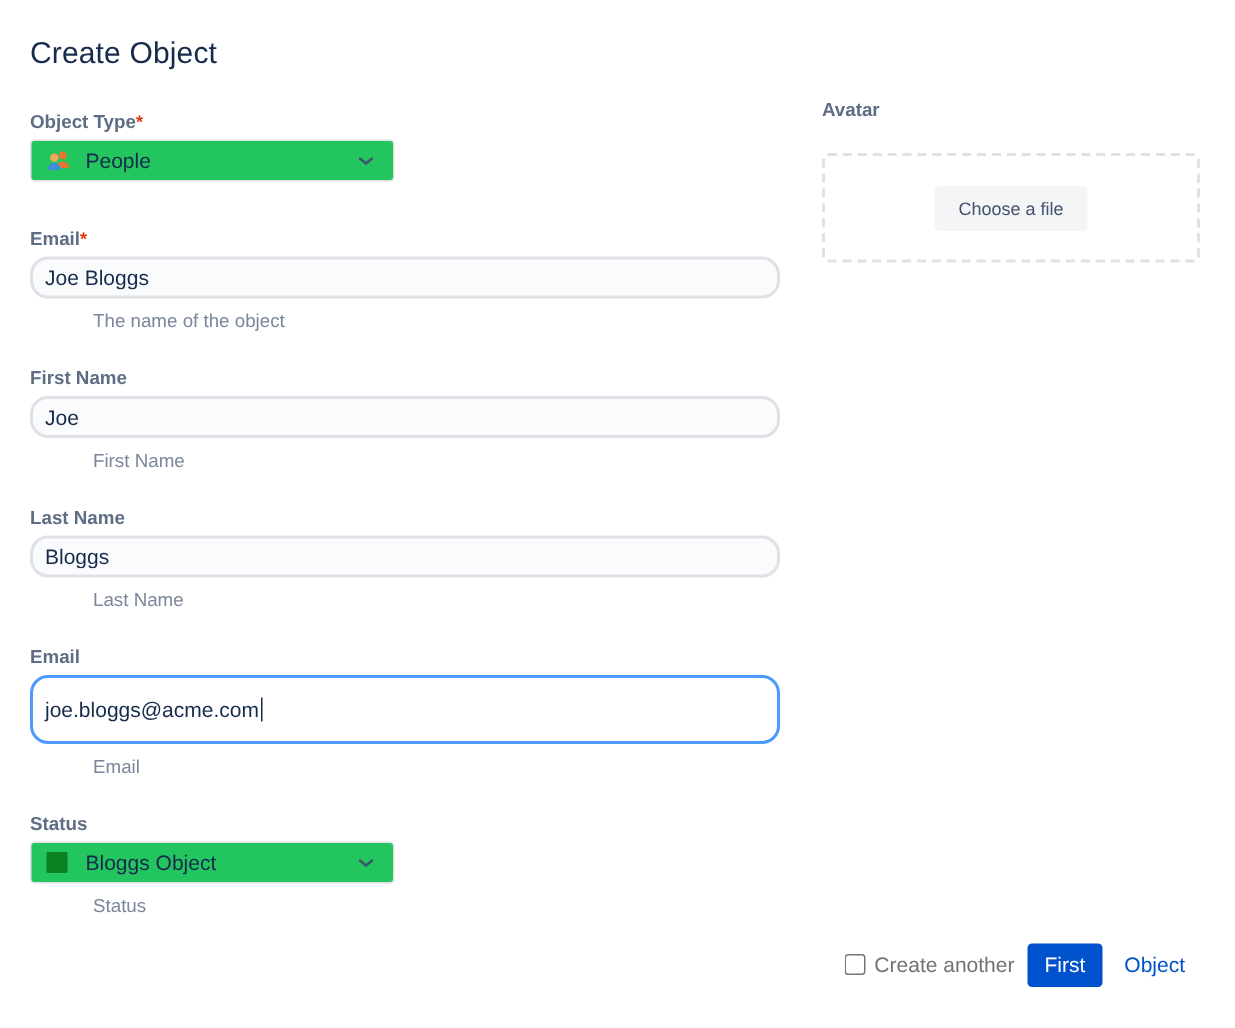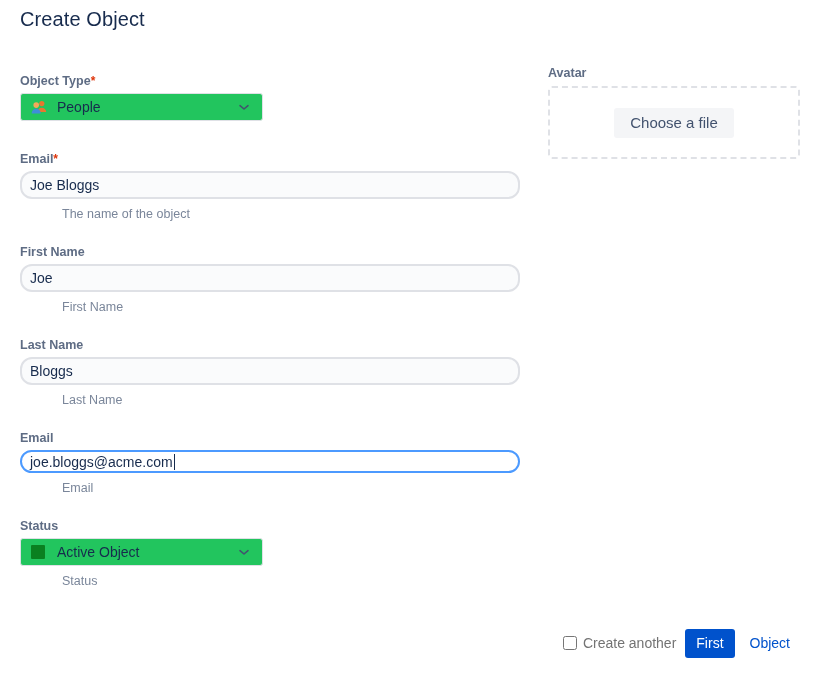--- a/index.html
+++ b/index.html
@@ -5,21 +5,21 @@
   * { box-sizing: border-box; margin: 0; padding: 0; }
   html,body { background:#fff; }
   .page {
     position: relative;
     width: 823px; height: 685px;
     background: #fff;
     font-family: "Liberation Sans", sans-serif;
     overflow: hidden;
   }
   .page-title {
-    position: absolute; top: 8px; left: 20px;
+    position: absolute; top: 25px; left: 20px;
     font-size: 20px; font-weight: 500; color: #172b4d;
     letter-spacing: 0.1px;
   }
   .left-col { position: absolute; left: 20px; top: 74px; width: 500px; }
   .right-col { position: absolute; left: 548px; top: 66px; width: 252px; }
 
   .field-group { margin-bottom: 24px; }
   .field-group.object-type { margin-bottom: 31px; }
 
   .field-label {
@@ -35,21 +35,21 @@
   .text-input {
     display: block; width: 500px; height: 28px;
     background: #fafbfc;
     border: 2px solid #dfe1e6; border-radius: 12px;
     font-family: "Liberation Sans", sans-serif;
     font-size: 14px; color: #172b4d;
     padding: 0 8px; line-height: 24px;
     outline: none;
   }
   .text-input.focused {
-    background: #fff; border-color: #4c9aff; height: 23px;
+    background: #fff; border-color: #4c9aff; height: 46px;
     display: flex; align-items: center;
   }
   .caret { display:inline-block; width: 1.5px; height: 16px; background:#172b4d; margin-left: 1px; }
 
   .select-box {
     width: 243px; height: 28px;
     background: #22c55e;
     border: 1px solid #dfe1e6; border-radius: 3px;
     display: flex; align-items: center;
     padding: 0 10px; cursor: pointer;
@@ -59,32 +59,32 @@
   .select-box .spacer { flex: 1; }
   .select-icon { width:16px; height:16px; margin-right: 10px; flex: 0 0 auto; display:flex; }
   .chevron { width: 16px; height: 16px; flex: 0 0 auto; }
   .status-swatch {
     width: 14px; height: 14px; background: #0a8020;
     margin-right: 12px; flex: 0 0 auto; border-radius: 1px;
   }
 
   .avatar-label {
     font-size: 12.5px; font-weight: 700; color: #5e6c84;
-    line-height: 15px; margin-bottom: 5px;
+    line-height: 15px; margin-bottom: 21px;
   }
   .avatar-dropzone {
     width: 252px; height: 73px;
     border: 2px dashed #dfe1e6; border-radius: 4px;
     display: flex; align-items: center; justify-content: center;
   }
   .choose-file-btn {
     background: #f4f5f7; border: none; border-radius: 3px;
     height: 30px; padding: 0 16px;
     font-family: "Liberation Sans", sans-serif;
-    font-size: 15px; color: #42526e; cursor: pointer;
+    font-size: 12px; color: #42526e; cursor: pointer;
   }
 
   .footer {
     position: absolute; top: 628px; right: 33px;
     display: flex; align-items: center; height: 30px;
   }
   .create-another-checkbox {
     width: 14px; height: 14px; margin-right: 6px;
     accent-color: #0052cc; cursor: pointer;
   }
@@ -154,21 +154,21 @@
           <span>joe.bloggs@acme.com</span>
           <span class="caret"></span>
         </div>
       <div class="helper-text">Email</div>
     </div>
 
     <div class="field-group">
       <div class="field-label">Status</div>
       <div class="select-box">
         <span class="status-swatch"></span>
-        <span class="select-label">Active Object</span>
+        <span class="select-label">Bloggs Object</span>
         <span class="spacer"></span>
         <span class="chevron">
           <svg width="16" height="16" viewBox="0 0 24 24">
               <path d="M6 10l6 5 6-5" stroke="#42526e" stroke-width="2.4" fill="none" stroke-linecap="round" stroke-linejoin="round"></path>
             </svg>
         </span>
       </div>
       <div class="helper-text">Status</div>
     </div>
 

